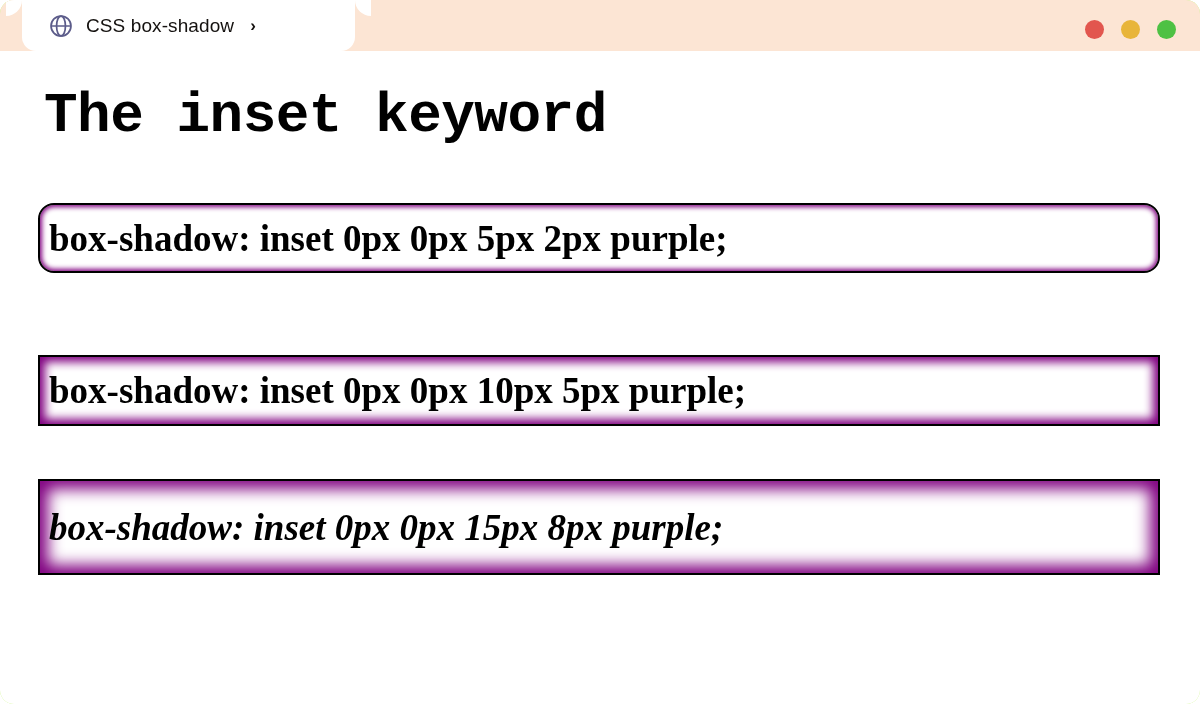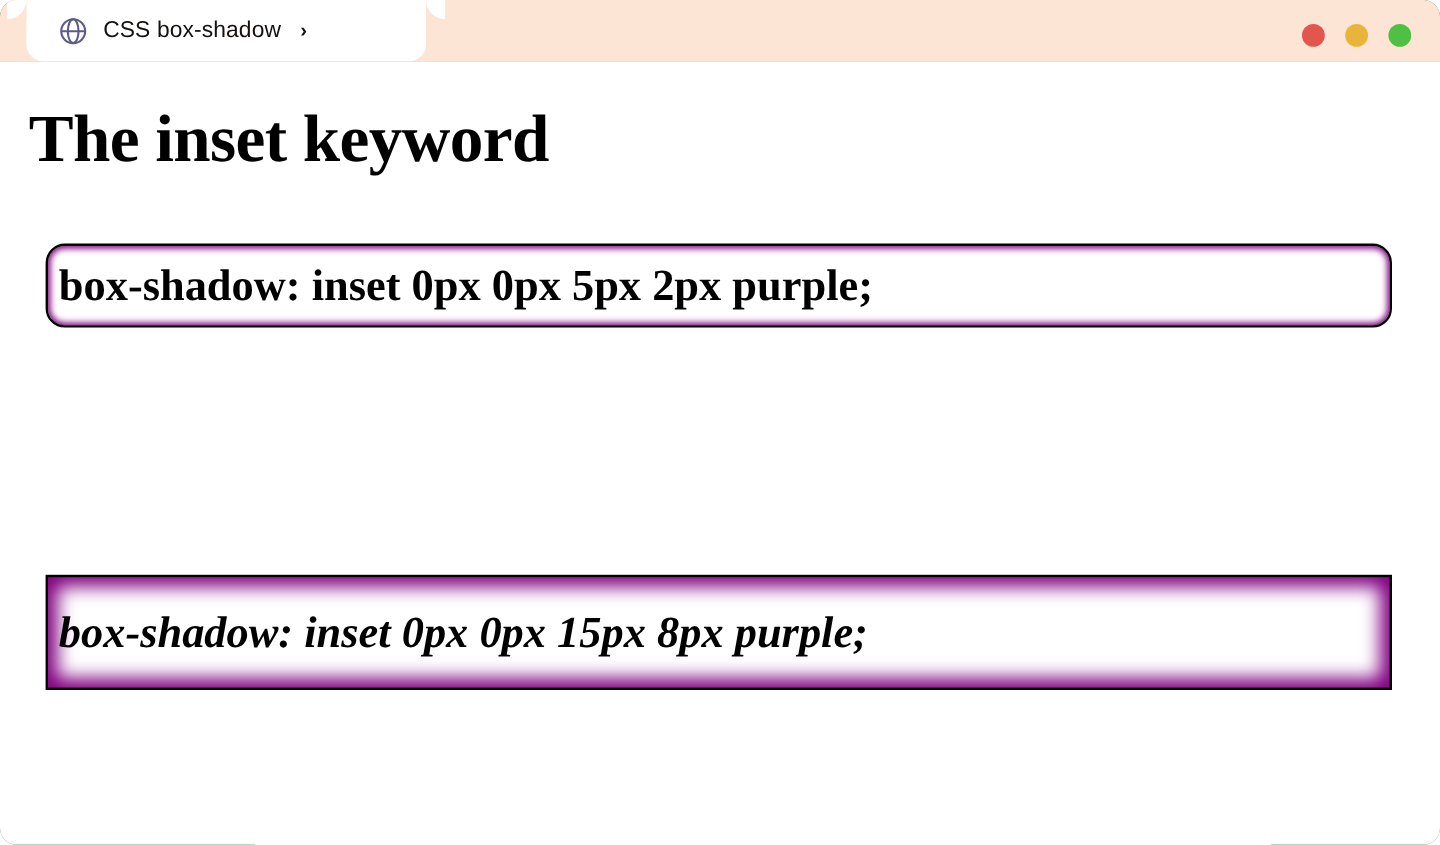--- a/index.html
+++ b/index.html
@@ -8,21 +8,21 @@
     width: 1200px; height: 704px;
     background: #ffffff;
     font-family: "Liberation Sans", sans-serif;
     overflow: hidden;
   }
 
   #app {
     position: relative;
     width: 1200px;
     height: 704px;
-    background: #15803d;
+    background: #bef264;
     border-radius: 14px;
     overflow: hidden;
   }
 
   
   .chrome {
     position: absolute;
     top: 0; left: 0;
     width: 1200px;
     height: 51px;
@@ -100,23 +100,23 @@
     position: absolute;
     top: 51px; left: 0;
     width: 1200px;
     height: 653px;
     background: #ffffff;
   }
 
   .page-title {
     position: absolute;
     top: 37px;
-    left: 24px;
+    left: 44px;
     margin: 0;
-    font-family: Liberation Serif, serif;
+    font-family: Liberation Mono, monospace;
     font-weight: 700;
     font-size: 56px;
     line-height: 1.0;
     color: #000000;
     letter-spacing: -0.5px;
   }
 
   .shadow-box {
     position: absolute;
     left: 38px;
@@ -176,19 +176,22 @@
   </div>
 
   <div class="page">
 
     <h1 class="page-title">The inset keyword</h1>
 
     <div class="shadow-box" id="box-1">
       <span class="code">box-shadow: inset 0px 0px 5px 2px purple;</span>
     </div>
 
+    <div class="shadow-box" id="box-2">
+      <span class="code">box-shadow: inset 0px 0px 10px 5px purple;</span>
+    </div>
 
     <div class="shadow-box" id="box-3">
       <span class="code">box-shadow: inset 0px 0px 15px 8px purple;</span>
     </div>
 
   </div>
 </div>
 
 </body></html>

